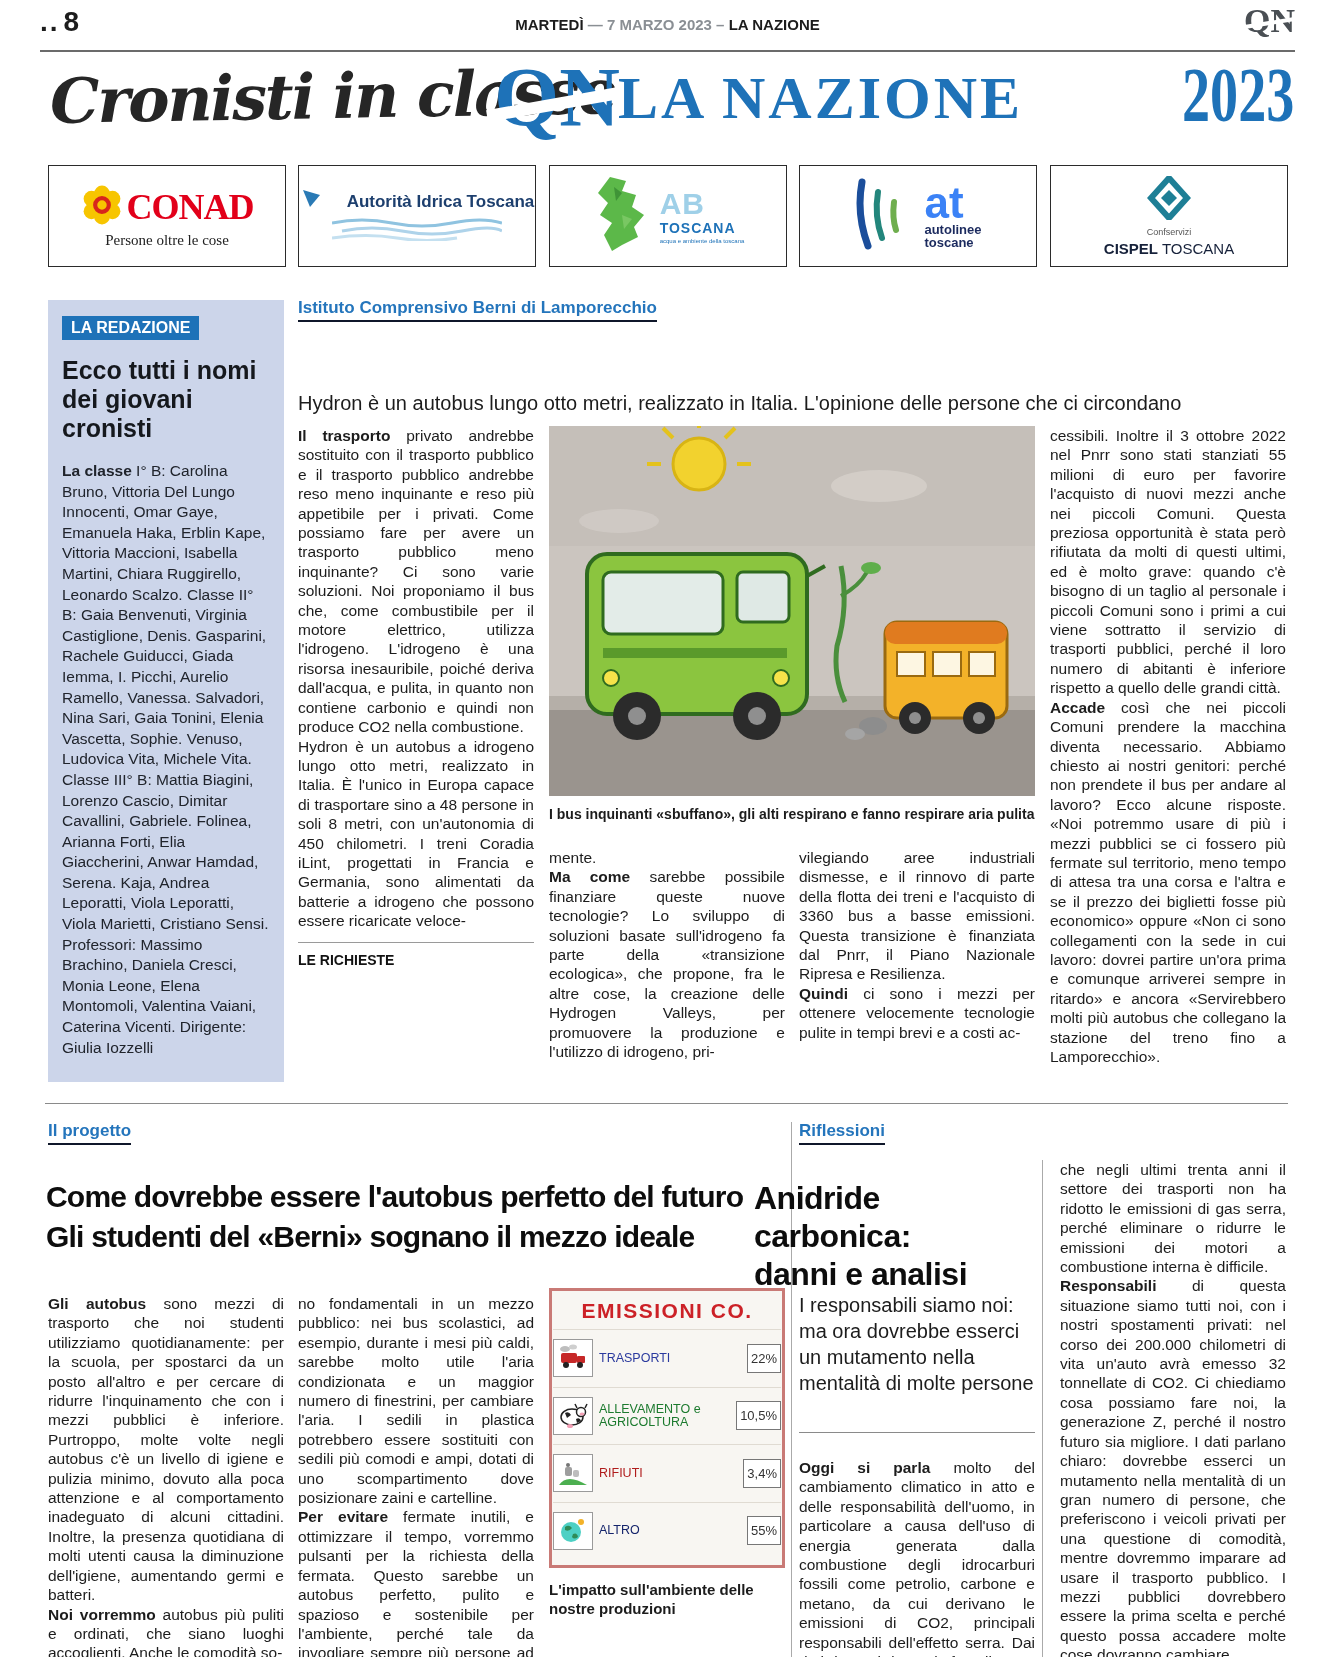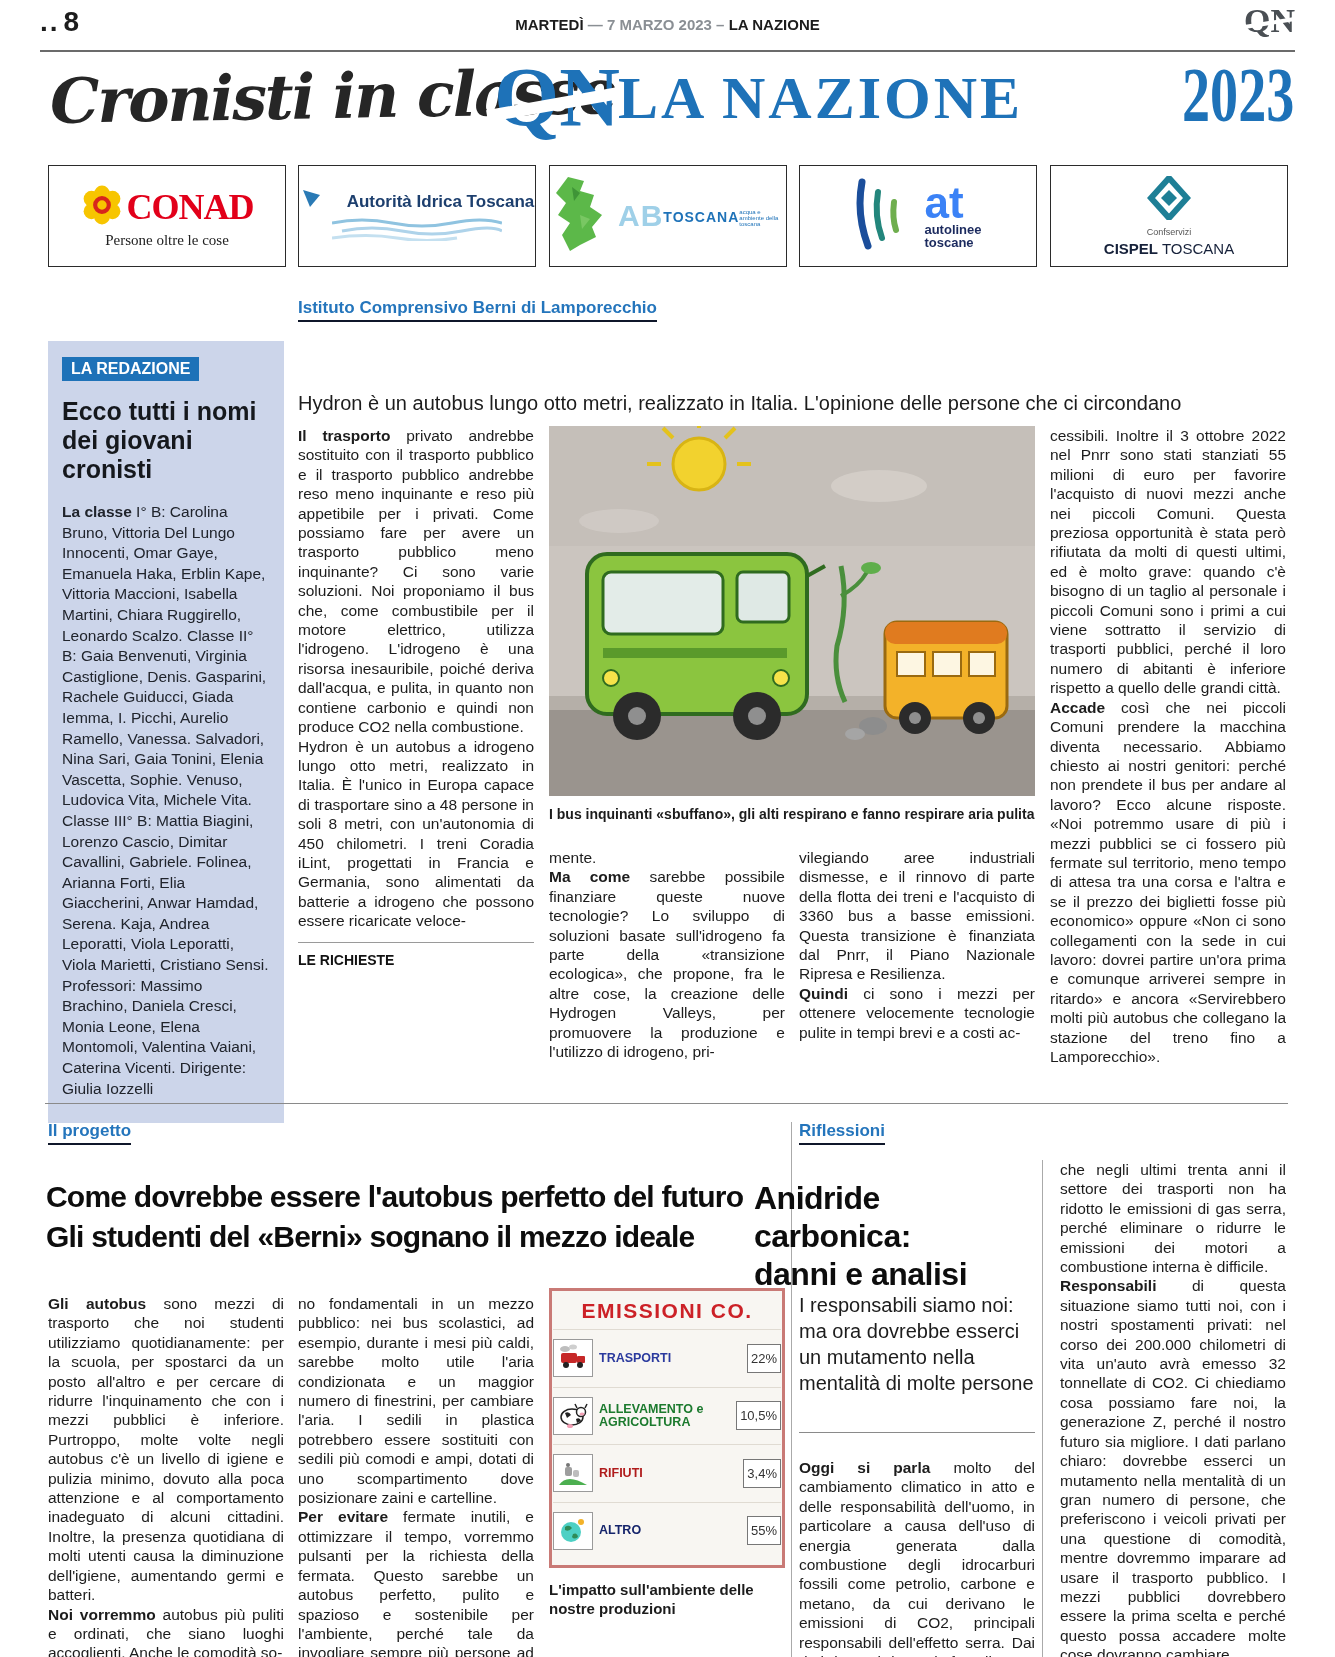--- a/index.html
+++ b/index.html
@@ -29,35 +29,35 @@
            display:flex;align-items:center;justify-content:center;overflow:hidden;}
   .sp1{left:48px;} .sp2{left:298px;} .sp3{left:549px;} .sp4{left:799px;} .sp5{left:1050px;}
   .conad-wrap{text-align:center;}
   .conad-top{display:flex;align-items:center;justify-content:center;gap:4px;}
   .conad-name{font-family:"Liberation Serif",serif;font-weight:900;font-size:36px;color:#e2001a;letter-spacing:-1px;}
   .conad-tag{font-family:"Liberation Serif",serif;font-size:15px;color:#222;margin-top:2px;}
   .ait-wrap{display:flex;flex-direction:column;align-items:center;}
   .ait-row{display:flex;align-items:center;gap:21px;}
   .ait-name{font-size:17px;font-weight:800;color:#1d3f6e;}
   .ab-wrap{display:flex;align-items:center;gap:8px;}
-  .ab-right{display:flex;flex-direction:row;align-items:center;line-height:1;}
+  .ab-right{display:flex;flex-direction:column;line-height:1;}
   .ab-ab{font-size:30px;font-weight:900;color:#9fd0e8;letter-spacing:1px;}
   .ab-tos{font-size:14px;font-weight:900;color:#1e72b8;letter-spacing:1px;margin-top:2px;}
   .ab-sub{font-size:6px;color:#1e72b8;margin-top:3px;}
   .at-wrap{display:flex;align-items:center;gap:8px;}
   .at-right{display:flex;flex-direction:column;line-height:1;}
   .at-at{font-size:44px;font-weight:800;color:#3b82f6;line-height:.9;}
   .at-sub{font-size:13px;font-weight:700;color:#1b2a5e;}
   .cispel-wrap{display:flex;flex-direction:column;align-items:center;gap:3px;}
   .cispel-over{font-size:9px;color:#555;}
   .cispel-name{font-size:15px;color:#16213a;}
   .cispel-name b{font-weight:900;}
   
   .sidebar{position:absolute;left:48px;top:300px;width:236px;height:782px;background:#ccd5ea;
-           padding:16px 14px;box-sizing:border-box;overflow:hidden;margin-top:41px;}
+           padding:16px 14px;box-sizing:border-box;overflow:hidden;}
   .badge{display:inline-block;background:#1e72b8;color:#fff;font-weight:800;font-size:16px;padding:3px 9px;}
   .sb-title{font-size:25px;line-height:29px;font-weight:800;color:#15181d;margin:16px 0 18px 0;white-space:pre-line;}
   .sb-body{font-size:15.5px;line-height:20.6px;color:#20242c;}
   .sb-body .para b{font-weight:800;}
   
   .kicker{position:absolute;font-size:17px;font-weight:800;color:#2475bc;border-bottom:2px solid #0f172a;
           padding-bottom:2px;line-height:1.1;}
   .headline{position:absolute;font-weight:900;color:#0d0d0d;line-height:1.05;}
   .h-main{left:295px;top:320px;width:995px;font-size:56px;letter-spacing:-1.5px;}
   .deck{position:absolute;left:298px;top:392px;width:1000px;font-size:20px;color:#1c1c1c;white-space:nowrap;}
@@ -83,21 +83,21 @@
   .k-proj{left:48px;top:1122px;}
   .h-proj{left:46px;top:1152px;width:720px;font-size:30px;line-height:40px;letter-spacing:-0.8px;white-space:pre-line;}
   .pc1{left:48px;top:1294px;height:363px;}
   .pc2{left:298px;top:1294px;height:363px;}
   
   .poster{position:absolute;left:549px;top:1288px;width:236px;height:280px;box-sizing:border-box;
           border:3px solid #c97a76;background:#f8f6f2;padding:6px 1px;display:flex;flex-direction:column;}
   .em-title{text-align:center;font-size:21px;font-weight:900;color:#cc2127;letter-spacing:1.5px;margin:2px 0 6px 0;}
   .em-row{display:flex;align-items:center;gap:6px;flex:1;border-top:1px solid #e0dbd2;padding:2px 0;}
   .em-ico{width:38px;height:36px;border:1px solid #9a9a9a;background:#fff;display:flex;align-items:center;justify-content:center;flex:none;}
-  .em-label{flex:1;font-weight:700;font-size:12.5px;line-height:13px;}
+  .em-label{flex:1;font-weight:400;font-size:12.5px;line-height:13px;}
   .l-tra{color:#2b3a9e;} .l-ind{color:#4338b0;} .l-all{color:#1c7a2e;} .l-rif{color:#b01c1c;} .l-alt{color:#15246b;}
   .em-val{border:1px solid #777;background:#fff;font-size:13px;padding:6px 3px;color:#333;flex:none;}
   .cap2{position:absolute;left:549px;top:1580px;width:225px;font-size:15px;font-weight:800;line-height:19px;}
   
   .k-refl{left:799px;top:1122px;}
   .h-refl{left:754px;top:1152px;width:238px;font-size:32px;line-height:38px;letter-spacing:-0.5px;}
   .standfirst{position:absolute;left:799px;top:1292px;width:236px;font-size:20px;line-height:26px;color:#1c1c1c;}
   .refl-rule{position:absolute;left:799px;top:1432px;width:236px;border-top:1px solid #8a8a8a;}
   .rc1{left:799px;top:1458px;height:199px;}
   .rc2{left:1060px;top:1160px;width:226px;height:497px;}

